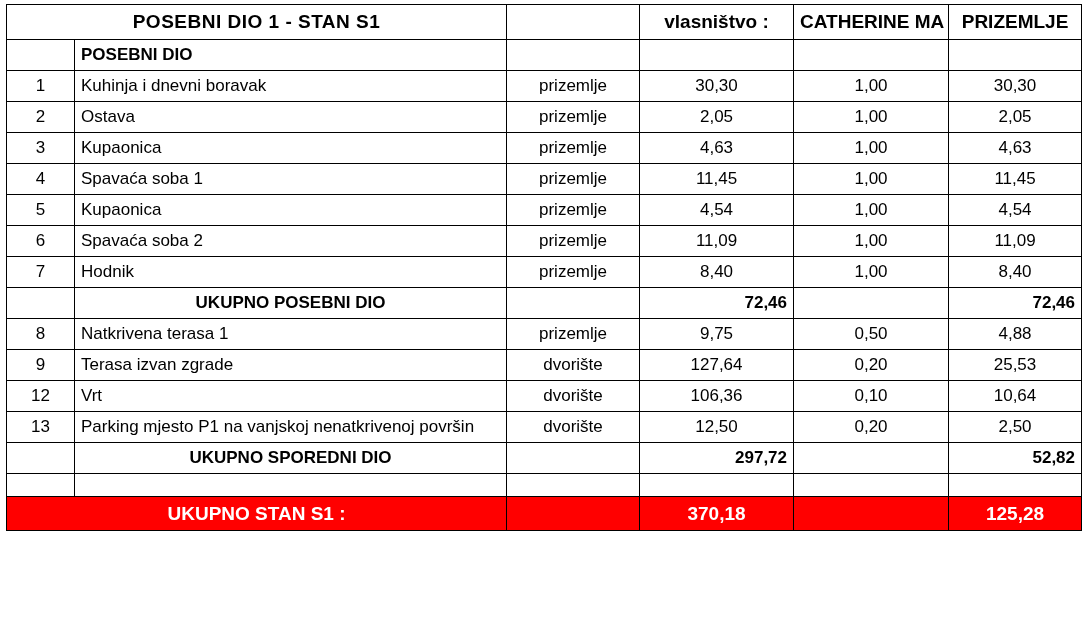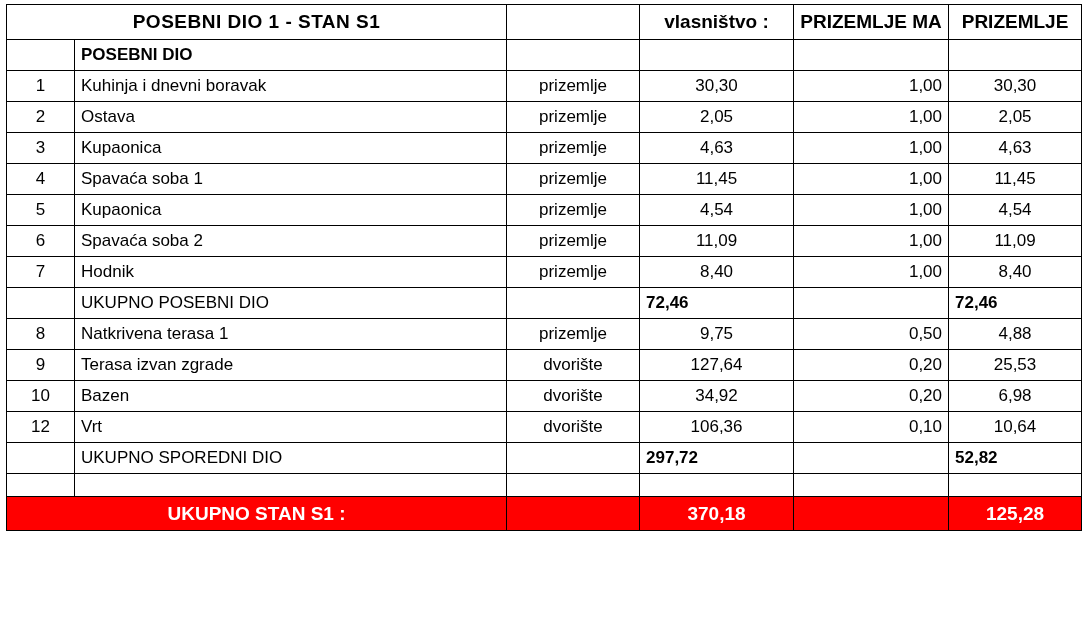--- a/index.html
+++ b/index.html
@@ -42,21 +42,21 @@
   col.c-desc  { width: 432px; }
   col.c-loc   { width: 133px; }
   col.c-area  { width: 154px; }
   col.c-share { width: 155px; }
   col.c-tot   { width: 133px; }
 
   .c-num-cell   { text-align: center; }
   .c-desc-cell  { text-align: left; }
   .c-loc-cell   { text-align: center; }
   .c-area-cell  { text-align: center; }
-  .c-share-cell { text-align: right; }
+  .c-share-cell { text-align: center; }
   .c-tot-cell   { text-align: center; }
 
   
   tr.header-row td {
     height: 34px;
     font-weight: bold;
     font-size: 19px;
   }
   td.hdr-title {
     background: #ff0000;
@@ -82,27 +82,28 @@
     margin-top: 40px;
   }
   
   td.section-label {
     font-weight: bold;
     font-size: 18px;
     margin-top: 28px;
   }
   
   td.total-label {
-    font-weight: normal;
+    font-weight: bold;
     font-size: 18px;
+    text-align: center;
   }
   td.total-val {
     font-weight: bold;
     font-size: 18px;
-    text-align: left;
+    text-align: right;
   }
   
   tr.spacer-row td { height: 22px; }
 
   
   tr.final-row td {
     background: #ff0000;
     color: #ffffff;
     font-weight: bold;
     font-size: 19px;
@@ -130,21 +131,21 @@
       <col class="c-area">
       <col class="c-share">
       <col class="c-tot">
     </colgroup>
     <tbody>
 
       <tr class="header-row">
         <td class="hdr-title" colspan="2">POSEBNI DIO 1 - STAN S1</td>
         <td class="hdr-blank"></td>
         <td class="hdr-red-text hdr-vlasnistvo">vlasništvo :</td>
-        <td class="hdr-red-text">PRIZEMLJE MA</td>
+        <td class="hdr-red-text">CATHERINE MA</td>
         <td class="hdr-red-text">PRIZEMLJE</td>
       </tr>
 
       <tr>
         <td class="c-num-cell"></td>
         <td class="c-desc-cell section-label">POSEBNI DIO</td>
         <td class="c-loc-cell"></td>
         <td class="c-area-cell"></td>
         <td class="c-share-cell"></td>
         <td class="c-tot-cell"></td>
@@ -227,35 +228,35 @@
       </tr>
       <tr>
         <td class="c-num-cell">9</td>
         <td class="c-desc-cell">Terasa izvan zgrade</td>
         <td class="c-loc-cell">dvorište</td>
         <td class="c-area-cell">127,64</td>
         <td class="c-share-cell">0,20</td>
         <td class="c-tot-cell">25,53</td>
       </tr>
       <tr>
-        <td class="c-num-cell">10</td>
-        <td class="c-desc-cell">Bazen</td>
-        <td class="c-loc-cell">dvorište</td>
-        <td class="c-area-cell">34,92</td>
-        <td class="c-share-cell">0,20</td>
-        <td class="c-tot-cell">6,98</td>
-      </tr>
-      <tr>
         <td class="c-num-cell">12</td>
         <td class="c-desc-cell">Vrt</td>
         <td class="c-loc-cell">dvorište</td>
         <td class="c-area-cell">106,36</td>
         <td class="c-share-cell">0,10</td>
         <td class="c-tot-cell">10,64</td>
       </tr>
+      <tr>
+        <td class="c-num-cell">13</td>
+        <td class="c-desc-cell">Parking mjesto P1 na vanjskoj nenatkrivenoj površin</td>
+        <td class="c-loc-cell">dvorište</td>
+        <td class="c-area-cell">12,50</td>
+        <td class="c-share-cell">0,20</td>
+        <td class="c-tot-cell">2,50</td>
+      </tr>
 
       <tr>
         <td class="c-num-cell"></td>
         <td class="c-desc-cell total-label">UKUPNO SPOREDNI DIO</td>
         <td class="c-loc-cell"></td>
         <td class="total-val">297,72</td>
         <td class="c-share-cell"></td>
         <td class="total-val">52,82</td>
       </tr>
 

